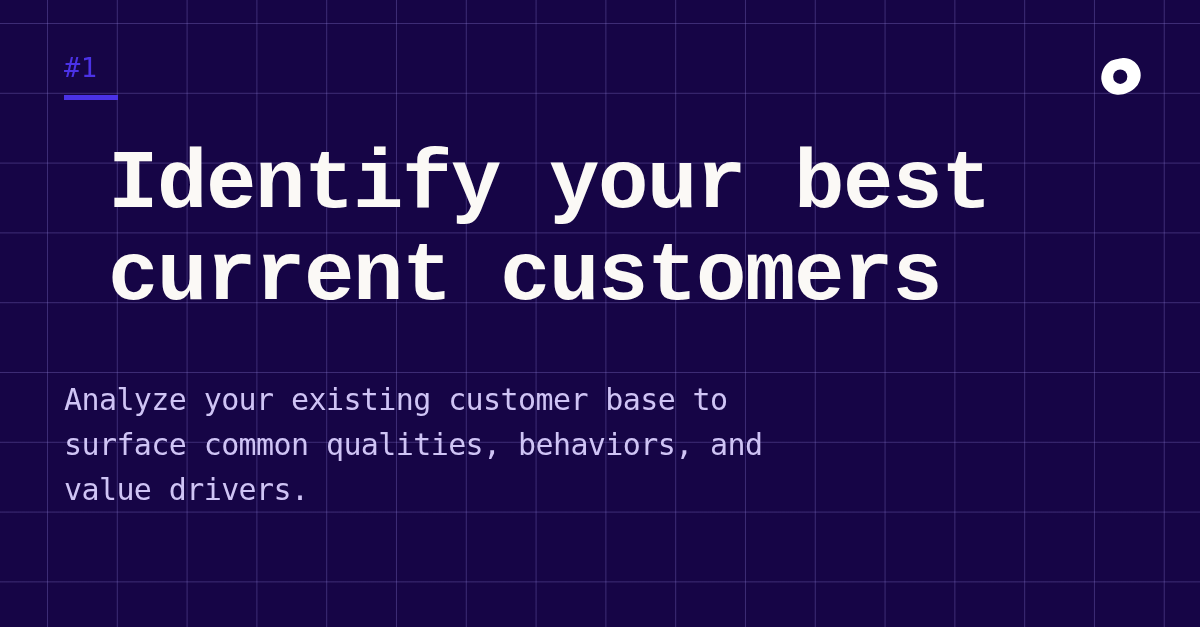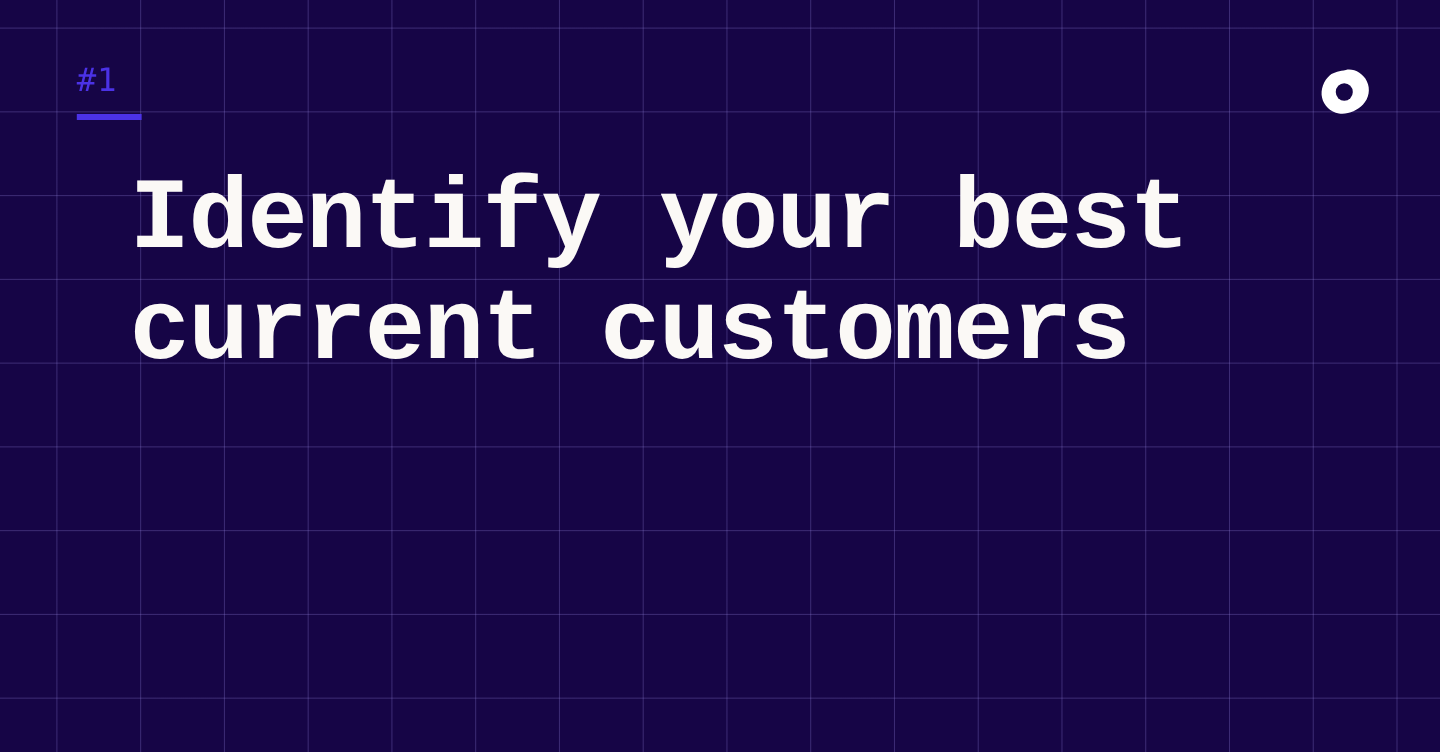--- a/index.html
+++ b/index.html
@@ -131,15 +131,18 @@
   <div id="content">
 
     <div id="eyebrow-wrap">
       <span id="eyebrow">#1</span>
       <span id="eyebrow-rule"></span>
     </div>
 
     <h1 id="headline">Identify your best
 current customers</h1>
 
+    <p id="subhead">Analyze your existing customer base to
+surface common qualities, behaviors, and
+value drivers.</p>
 
   </div>
 </div>
 
 </body></html>

